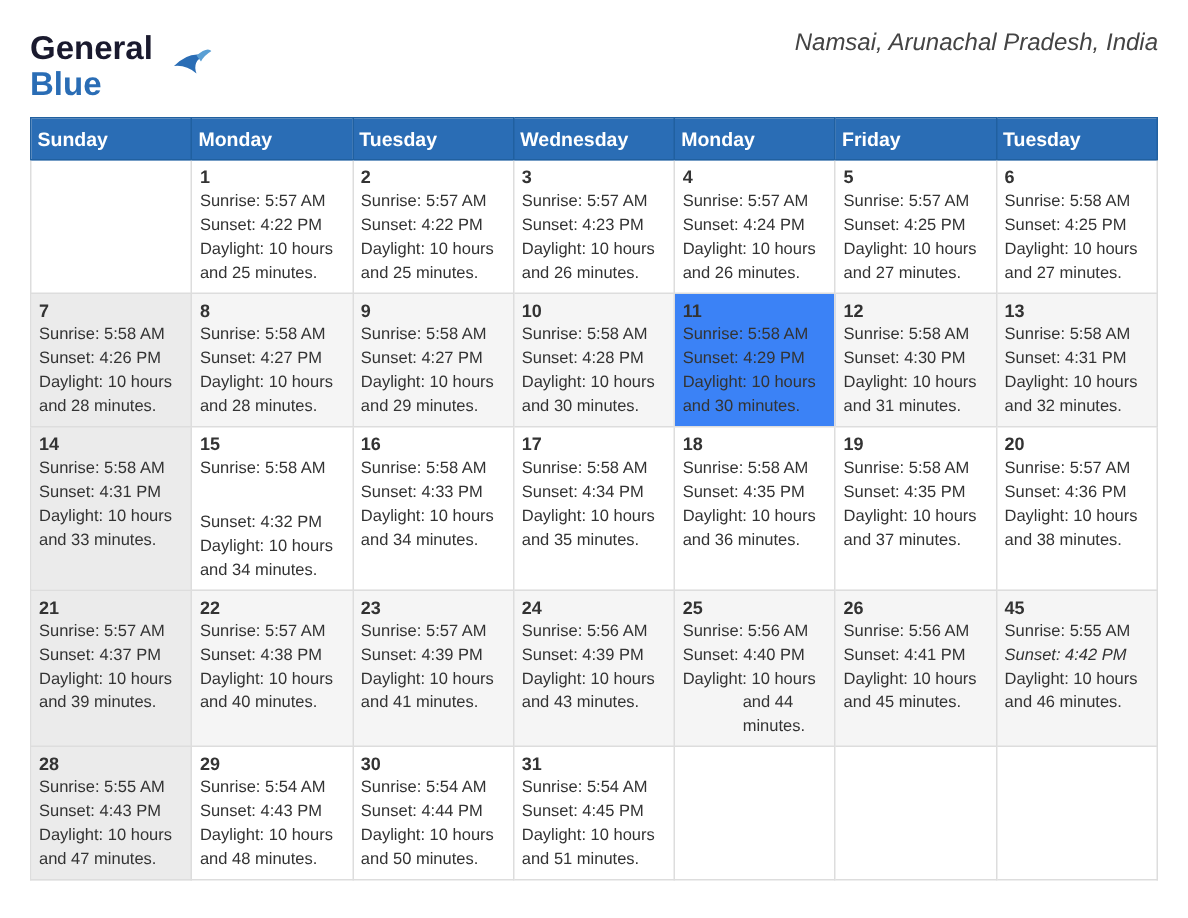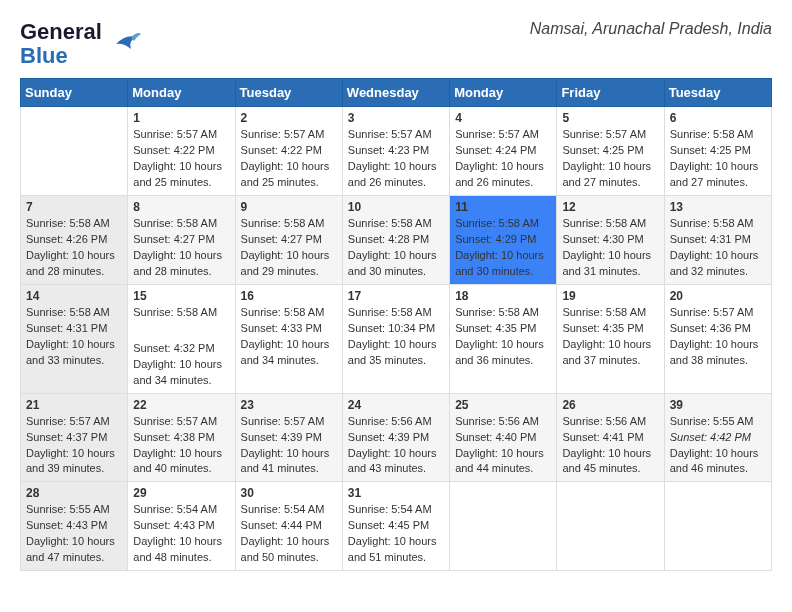--- a/index.html
+++ b/index.html
@@ -262,21 +262,21 @@
             <span style="display: block;">Sunrise: 5:58 AM</span>
             <span style="display: block;">Sunset: 4:33 PM</span>
             <span style="display: block;">Daylight: 10 hours</span>
             <span style="display: block;">and 34 minutes.</span>
           </div>
         </td>
         <td>
           <span class="day-number">17</span>
           <div class="cell-content">
             <span style="display: block;">Sunrise: 5:58 AM</span>
-            <span style="display: block;">Sunset: 10:34 PM</span>
+            <span style="display: block;">Sunset: 4:34 PM</span>
             <span style="display: block;">Daylight: 10 hours</span>
             <span style="display: block;">and 35 minutes.</span>
           </div>
         </td>
         <td>
           <span class="day-number">18</span>
           <div class="cell-content">
             <span style="display: block;">Sunrise: 5:58 AM</span>
             <span style="display: block;">Sunset: 4:35 PM</span>
             <span style="display: block;">Daylight: 10 hours</span>
@@ -338,34 +338,34 @@
             <span style="display: block;">Daylight: 10 hours</span>
             <span style="display: block;">and 43 minutes.</span>
           </div>
         </td>
         <td style="background: rgb(245, 245, 245);">
           <span class="day-number">25</span>
           <div class="cell-content">
             <span style="display: block;">Sunrise: 5:56 AM</span>
             <span style="display: block;">Sunset: 4:40 PM</span>
             <span style="display: block;">Daylight: 10 hours</span>
-            <span style="display: block;">and 44 minutes.</span>
+            <span style="display: block; margin-left: 40px;">and 44 minutes.</span>
           </div>
         </td>
         <td style="background: rgb(245, 245, 245);">
           <span class="day-number">26</span>
           <div class="cell-content">
             <span style="display: block;">Sunrise: 5:56 AM</span>
             <span style="display: block;">Sunset: 4:41 PM</span>
             <span style="display: block;">Daylight: 10 hours</span>
             <span style="display: block;">and 45 minutes.</span>
           </div>
         </td>
         <td style="background: rgb(245, 245, 245);">
-          <span class="day-number">39</span>
+          <span class="day-number">45</span>
           <div class="cell-content">
             <span style="display: block;">Sunrise: 5:55 AM</span>
             <span style="display: block; font-style: italic;">Sunset: 4:42 PM</span>
             <span style="display: block;">Daylight: 10 hours</span>
             <span style="display: block;">and 46 minutes.</span>
           </div>
         </td>
       </tr>
       <tr>
         <td style="background: rgb(235, 235, 235);">

